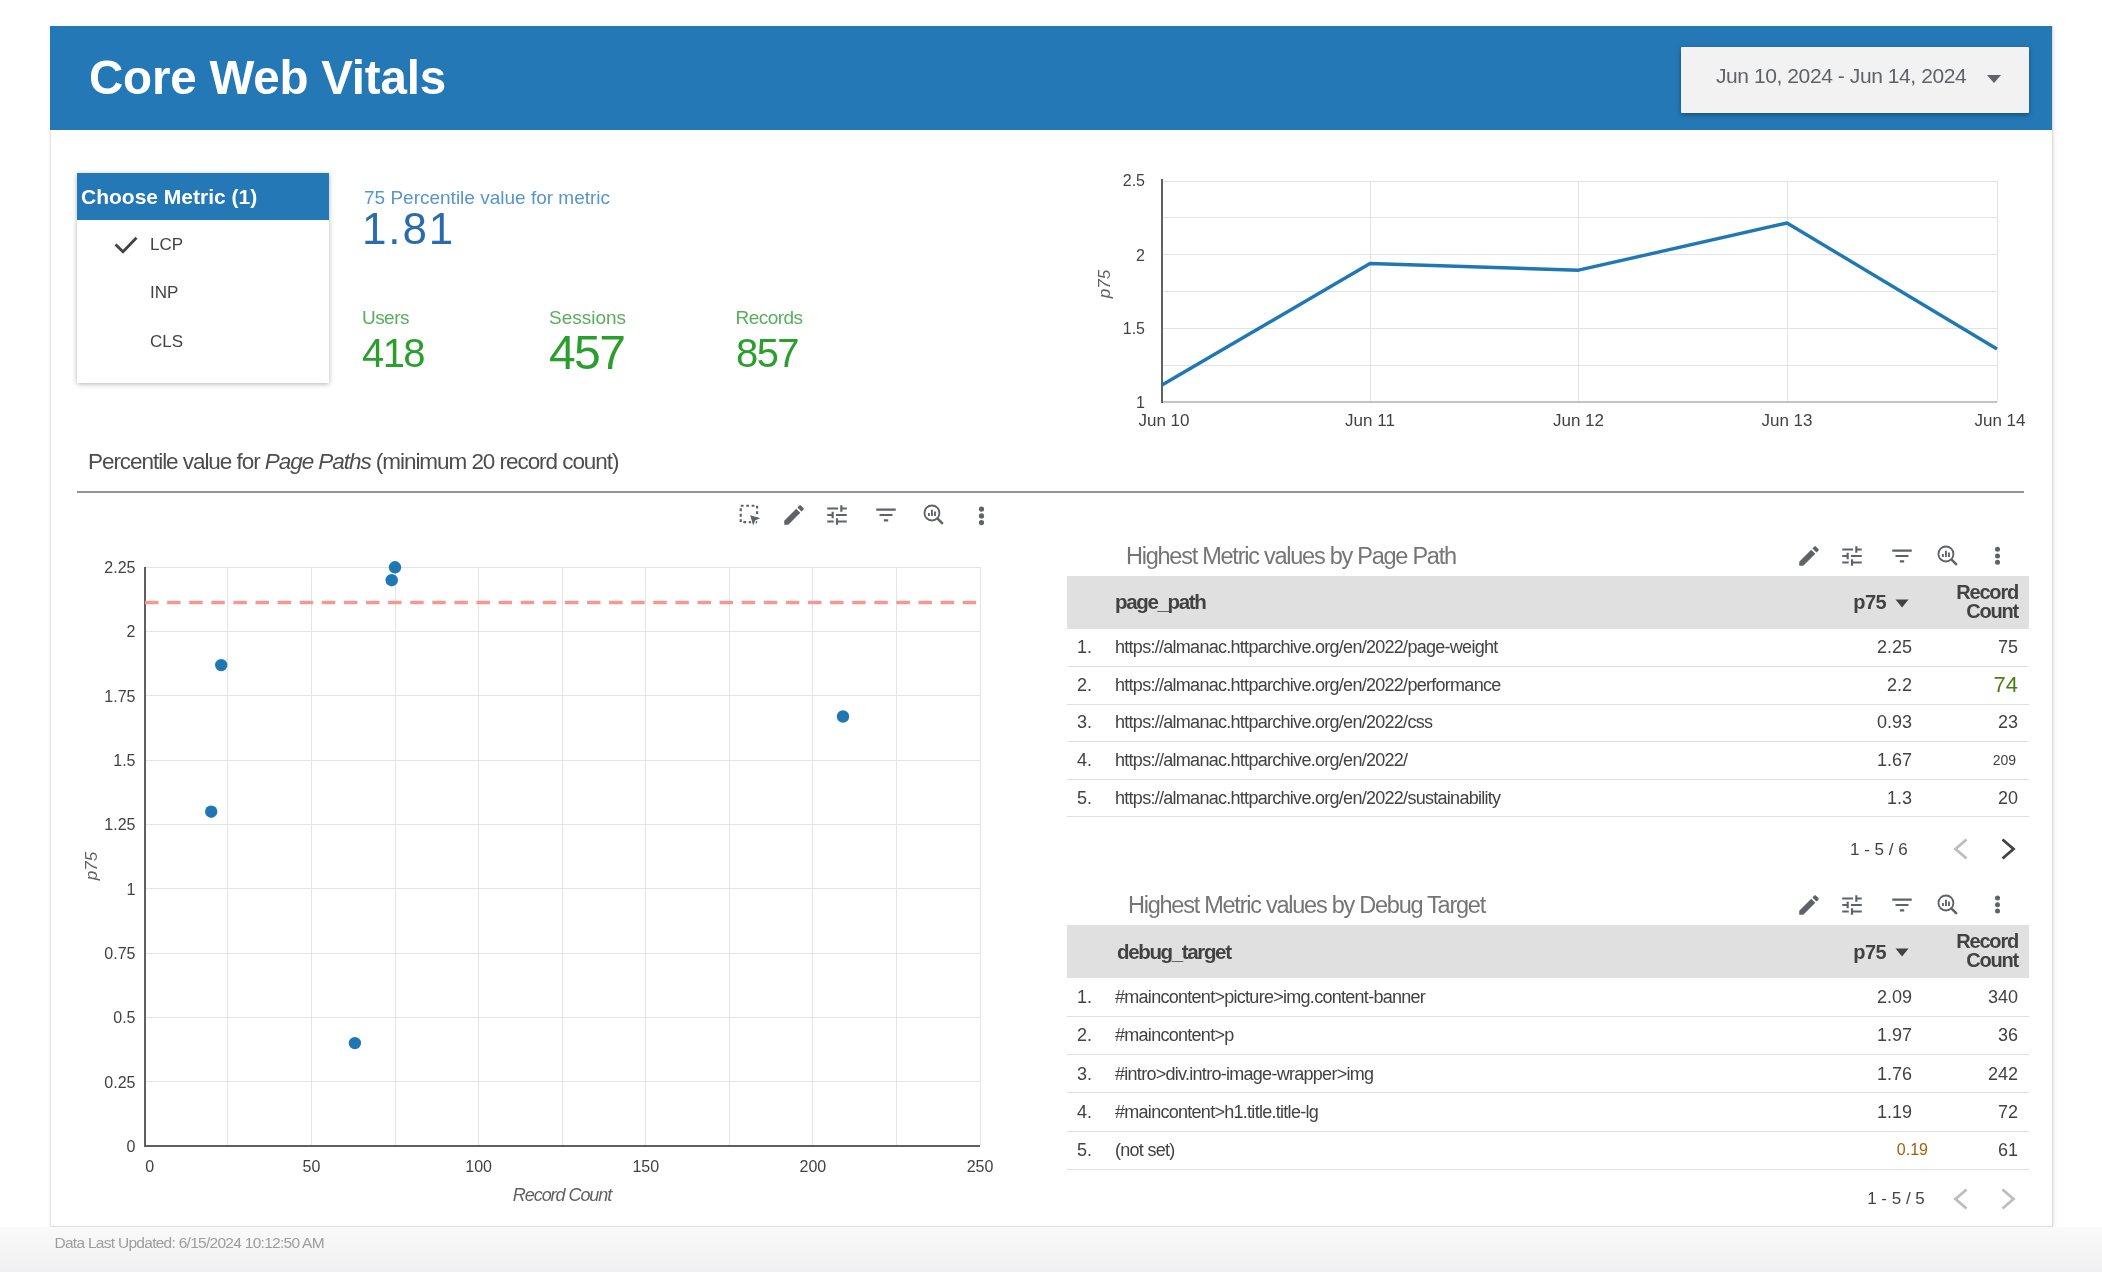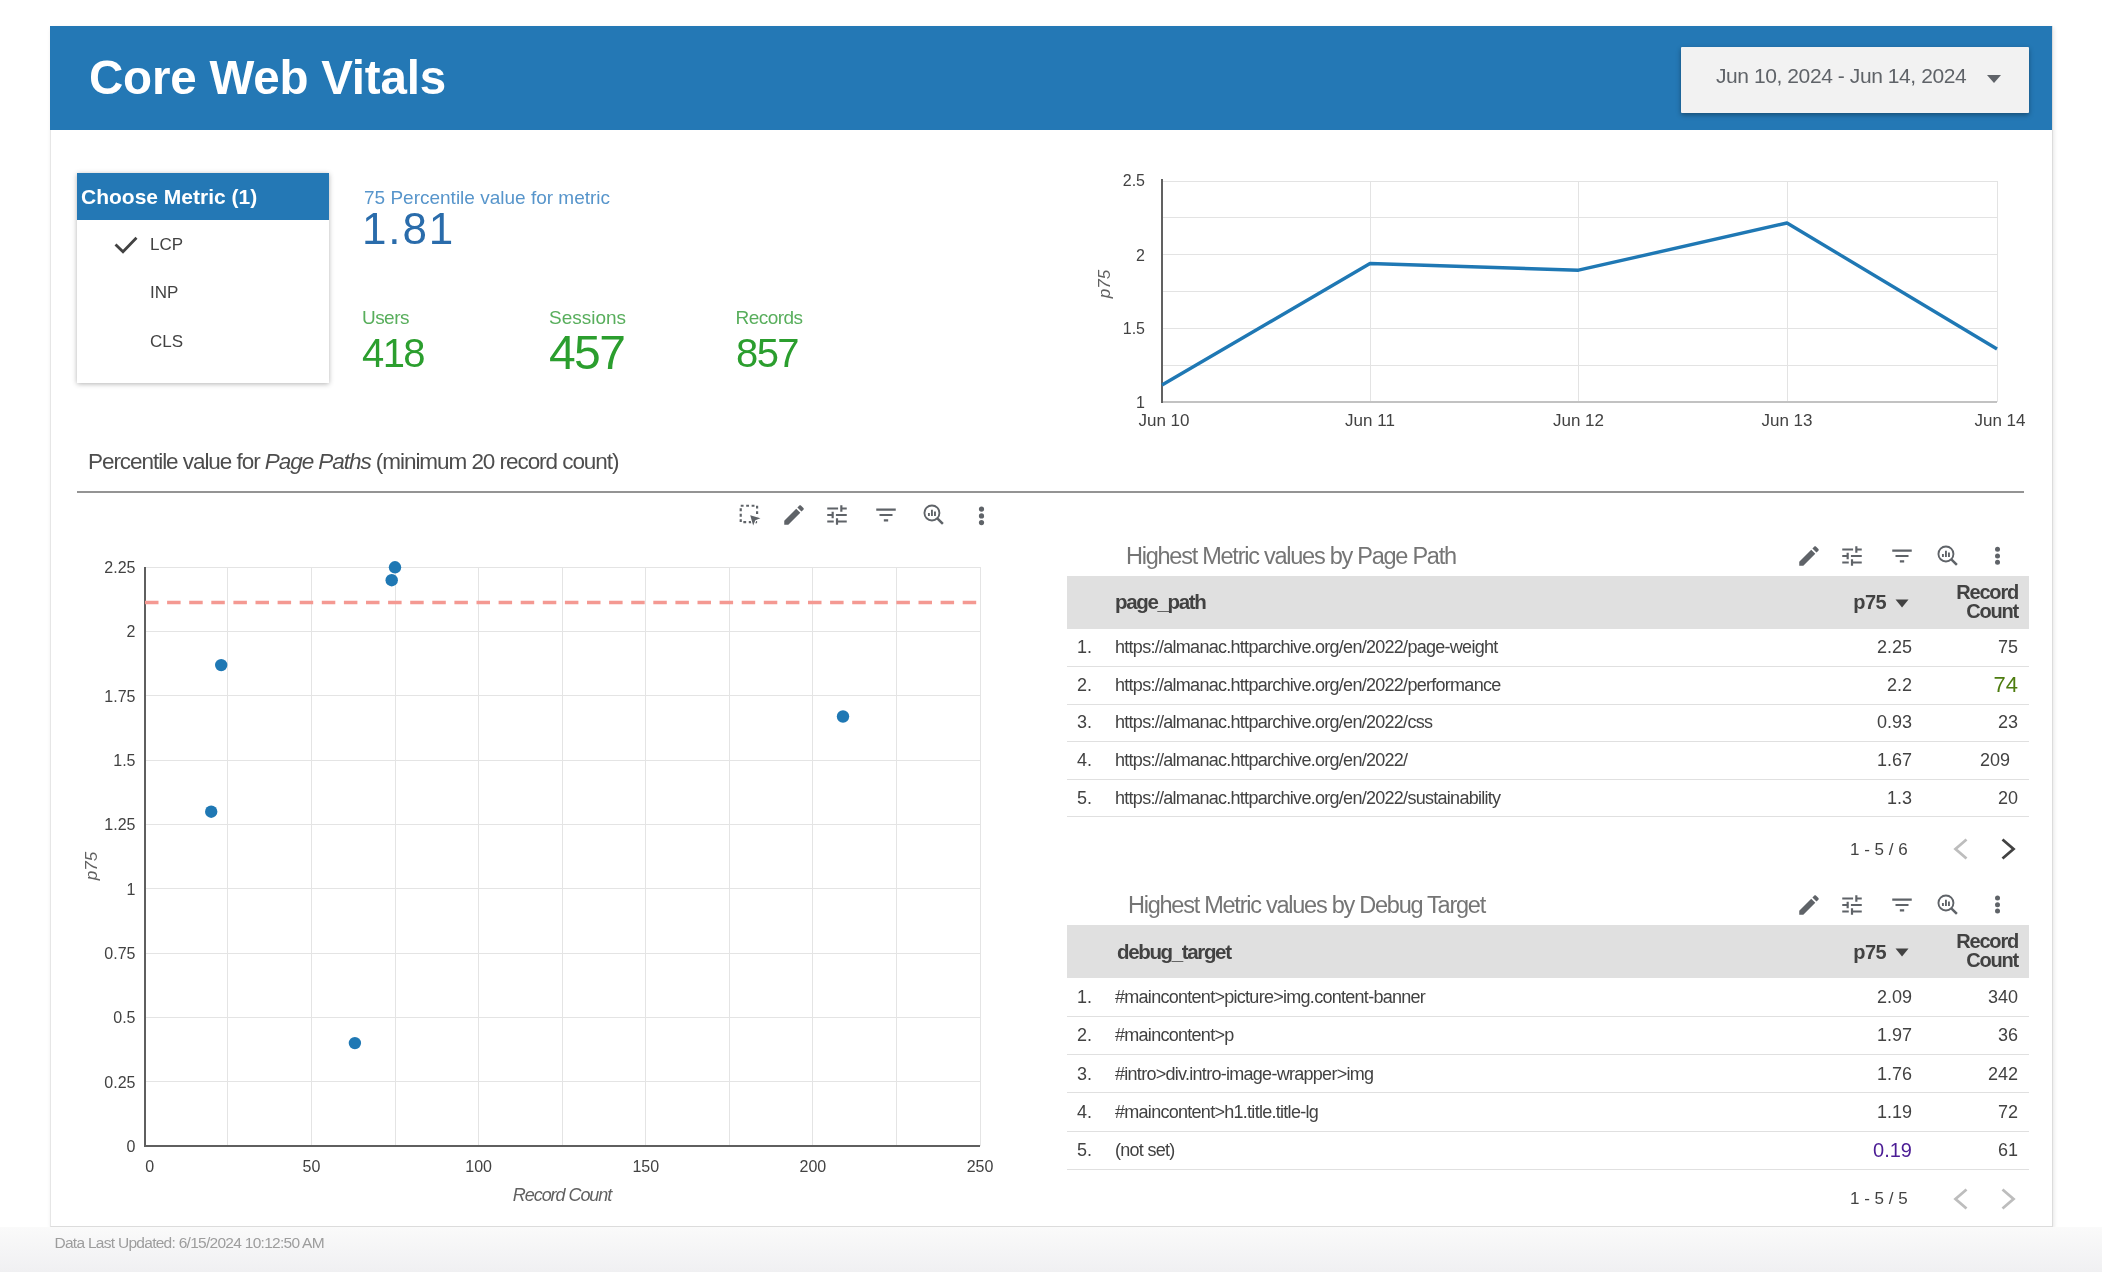--- a/index.html
+++ b/index.html
@@ -194,21 +194,21 @@
 <div class="a" style="left:1115px;top:675.7px;font-size:18px;line-height:18px;color:#424242;letter-spacing:-0.72px">https://almanac.httparchive.org/en/2022/performance</div>
 <div class="a" style="right:190px;top:675.7px;font-size:18px;line-height:18px;color:#424242">2.2</div>
 <div class="a" style="right:84px;top:675.7px;font-size:22px;line-height:18px;color:#4d7c0f">74</div>
 <div class="a" style="left:1077px;top:713.3px;font-size:18px;line-height:18px;color:#424242">3.</div>
 <div class="a" style="left:1115px;top:713.3px;font-size:18px;line-height:18px;color:#424242;letter-spacing:-0.72px">https://almanac.httparchive.org/en/2022/css</div>
 <div class="a" style="right:190px;top:713.3px;font-size:18px;line-height:18px;color:#424242">0.93</div>
 <div class="a" style="right:84px;top:713.3px;font-size:18px;line-height:18px;color:#424242">23</div>
 <div class="a" style="left:1077px;top:750.9px;font-size:18px;line-height:18px;color:#424242">4.</div>
 <div class="a" style="left:1115px;top:750.9px;font-size:18px;line-height:18px;color:#424242;letter-spacing:-0.72px">https://almanac.httparchive.org/en/2022/</div>
 <div class="a" style="right:190px;top:750.9px;font-size:18px;line-height:18px;color:#424242">1.67</div>
-<div class="a" style="right:92px;top:750.9px;font-size:18px;line-height:18px;color:#424242">209</div>
+<div class="a" style="right:86px;top:750.9px;font-size:14px;line-height:18px;color:#424242">209</div>
 <div class="a" style="left:1077px;top:788.5px;font-size:18px;line-height:18px;color:#424242">5.</div>
 <div class="a" style="left:1115px;top:788.5px;font-size:18px;line-height:18px;color:#424242;letter-spacing:-0.72px">https://almanac.httparchive.org/en/2022/sustainability</div>
 <div class="a" style="right:190px;top:788.5px;font-size:18px;line-height:18px;color:#424242">1.3</div>
 <div class="a" style="right:84px;top:788.5px;font-size:18px;line-height:18px;color:#424242">20</div>
 <div class="a" style="left:1067px;top:665.9px;width:962px;height:1px;background:#e0e0e0"></div>
 <div class="a" style="left:1067px;top:703.5px;width:962px;height:1px;background:#e0e0e0"></div>
 <div class="a" style="left:1067px;top:741.1px;width:962px;height:1px;background:#e0e0e0"></div>
 <div class="a" style="left:1067px;top:778.7px;width:962px;height:1px;background:#e0e0e0"></div>
 <div class="a" style="left:1067px;top:816.3px;width:962px;height:1px;background:#e0e0e0"></div>
 <div class="a" style="left:1850px;top:841.3px;width:92px;font-size:17px;line-height:17px;color:#424242;text-align:left">1 - 5 / 6</div>
@@ -258,26 +258,26 @@
 <div class="a" style="left:1077px;top:1064.5px;font-size:18px;line-height:18px;color:#424242">3.</div>
 <div class="a" style="left:1115px;top:1064.5px;font-size:18px;line-height:18px;color:#424242;letter-spacing:-0.72px">#intro&gt;div.intro-image-wrapper&gt;img</div>
 <div class="a" style="right:190px;top:1064.5px;font-size:18px;line-height:18px;color:#424242">1.76</div>
 <div class="a" style="right:84px;top:1064.5px;font-size:18px;line-height:18px;color:#424242">242</div>
 <div class="a" style="left:1077px;top:1102.8px;font-size:18px;line-height:18px;color:#424242">4.</div>
 <div class="a" style="left:1115px;top:1102.8px;font-size:18px;line-height:18px;color:#424242;letter-spacing:-0.72px">#maincontent&gt;h1.title.title-lg</div>
 <div class="a" style="right:190px;top:1102.8px;font-size:18px;line-height:18px;color:#424242">1.19</div>
 <div class="a" style="right:84px;top:1102.8px;font-size:18px;line-height:18px;color:#424242">72</div>
 <div class="a" style="left:1077px;top:1141.1px;font-size:18px;line-height:18px;color:#424242">5.</div>
 <div class="a" style="left:1115px;top:1141.1px;font-size:18px;line-height:18px;color:#424242;letter-spacing:-0.72px">(not set)</div>
-<div class="a" style="right:190px;top:1141.1px;font-size:20px;line-height:18px;color:#4c1d95">0.19</div>
+<div class="a" style="right:174px;top:1141.1px;font-size:16px;line-height:18px;color:#a16207">0.19</div>
 <div class="a" style="right:84px;top:1141.1px;font-size:18px;line-height:18px;color:#424242">61</div>
 <div class="a" style="left:1067px;top:1015.8px;width:962px;height:1px;background:#e0e0e0"></div>
 <div class="a" style="left:1067px;top:1054.1px;width:962px;height:1px;background:#e0e0e0"></div>
 <div class="a" style="left:1067px;top:1092.4px;width:962px;height:1px;background:#e0e0e0"></div>
 <div class="a" style="left:1067px;top:1130.7px;width:962px;height:1px;background:#e0e0e0"></div>
 <div class="a" style="left:1067px;top:1169px;width:962px;height:1px;background:#e0e0e0"></div>
-<div class="a" style="left:1850px;top:1190.4px;width:92px;font-size:17px;line-height:17px;color:#424242;">1 - 5 / 5</div>
+<div class="a" style="left:1850px;top:1190.4px;width:92px;font-size:17px;line-height:17px;color:#424242;text-align:center">1 - 5 / 5</div>
 <svg style="left:1949px;top:1186.7px" width="24" height="24" viewBox="0 0 24 24">
     <polyline points="17.5,2.5 6.5,12 17.5,21.5" fill="none" stroke="#bdbdbd" stroke-width="2.8"></polyline>
   </svg>
 <svg style="left:1996px;top:1186.7px" width="24" height="24" viewBox="0 0 24 24">
     <polyline points="6.5,2.5 17.5,12 6.5,21.5" fill="none" stroke="#bdbdbd" stroke-width="2.8"></polyline>
   </svg>
 
 </body></html>

